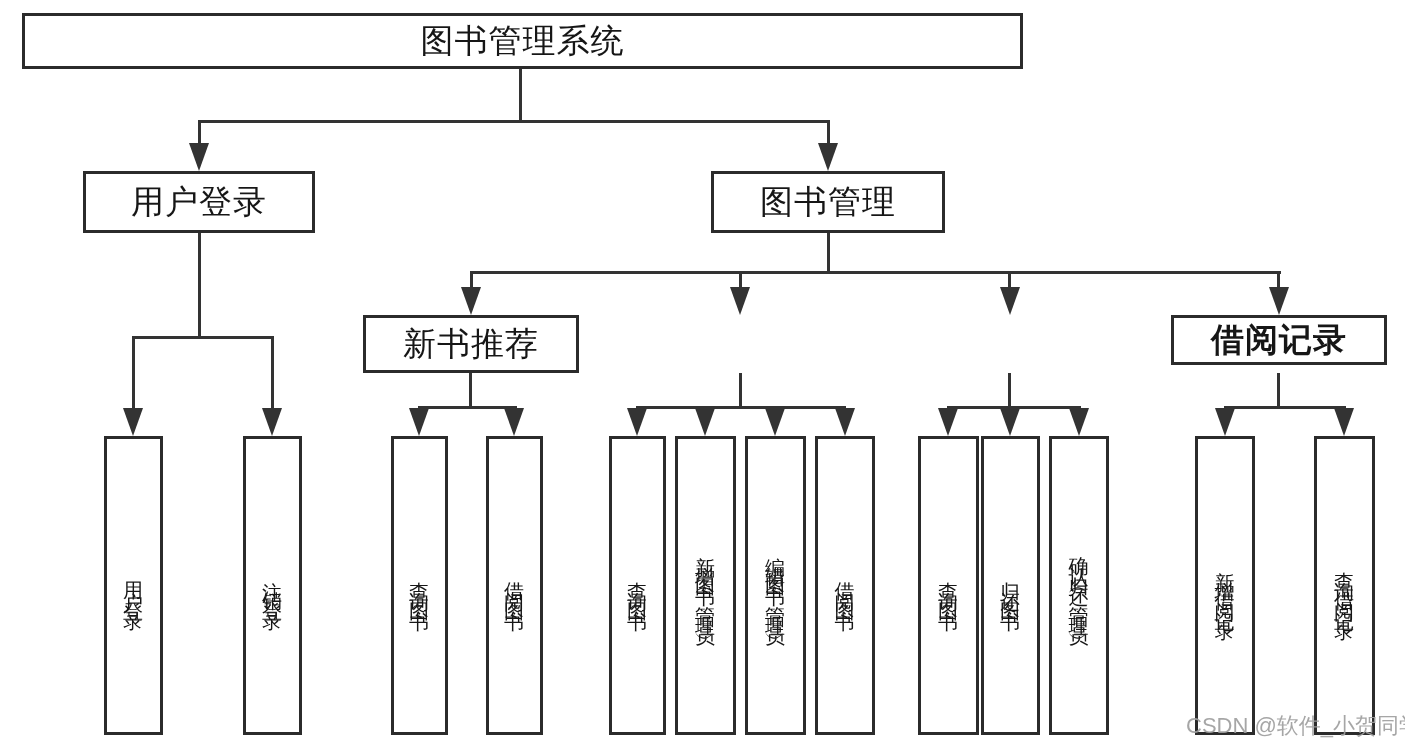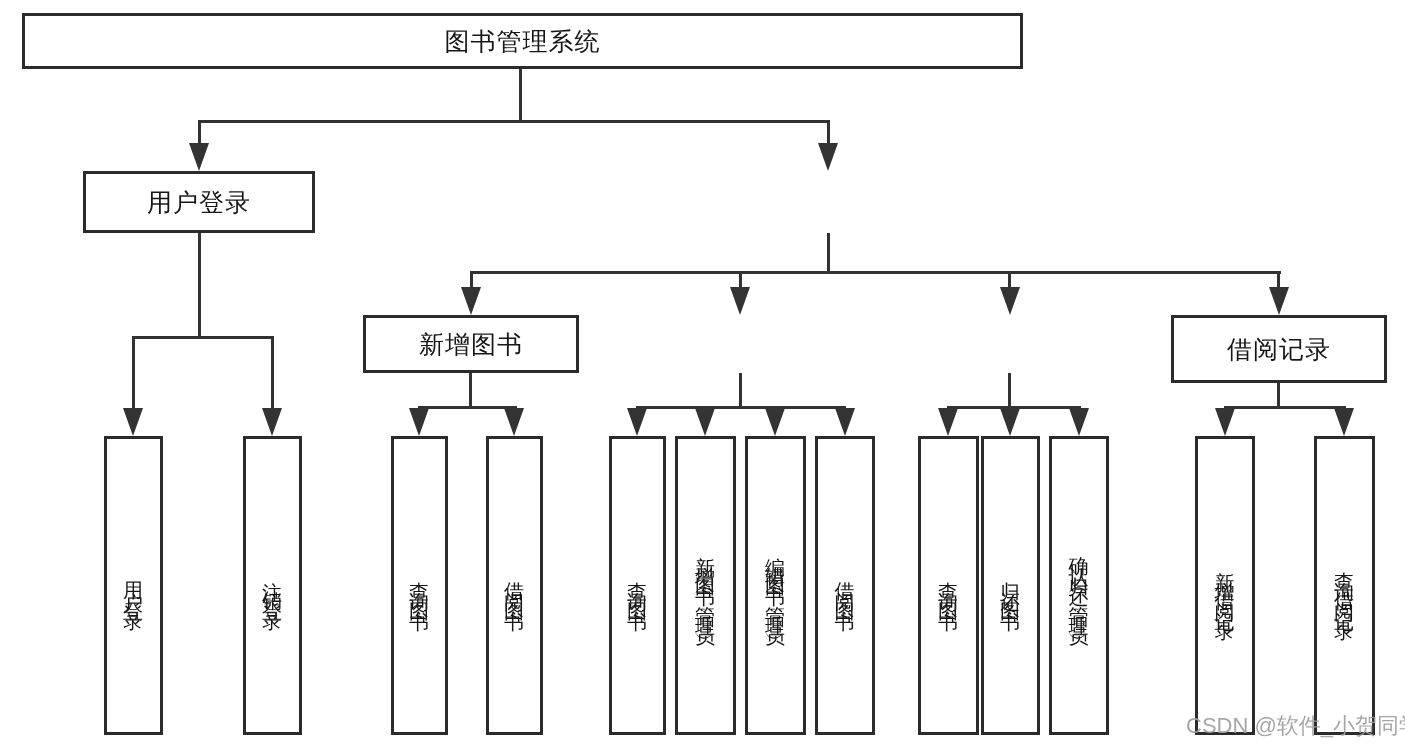--- a/index.html
+++ b/index.html
@@ -14,21 +14,21 @@
   }
   
   .node {
     position: absolute;
     box-sizing: border-box;
     border: 3px solid #2b2b2b;
     background: #ffffff;
     display: flex;
     align-items: center;
     justify-content: center;
-    font-size: 25px;
+    font-size: 33px;
     letter-spacing: 1px;
     color: #161616;
     z-index: 2;
   }
   
   .vnode {
     position: absolute;
     box-sizing: border-box;
     border: 3px solid #2b2b2b;
     background: #ffffff;
@@ -85,20 +85,23 @@
 
   <div class="v" style="left:519px; top:69px; height:51px;"></div>
   <div class="h" style="left:198px; top:120px; width:632px;"></div>
   <div class="v" style="left:198px; top:120px; height:26px;"></div>
   <div class="arrow" style="left:189px; top:143px;"></div>
   <div class="v" style="left:827px; top:120px; height:26px;"></div>
   <div class="arrow" style="left:818px; top:143px;"></div>
 
   <div class="node" style="left:83px; top:171px; width:232px; height:62px;">
     <span>用户登录</span>
+  </div>
+  <div class="node" style="left:711px; top:171px; width:234px; height:62px;">
+    <span>图书管理</span>
   </div>
 
   <div class="v" style="left:198px; top:233px; height:103px;"></div>
   <div class="h" style="left:132px; top:336px; width:142px;"></div>
   <div class="v" style="left:132px; top:336px; height:76px;"></div>
   <div class="arrow" style="left:123px; top:408px;"></div>
   <div class="v" style="left:271px; top:336px; height:76px;"></div>
   <div class="arrow" style="left:262px; top:408px;"></div>
 
   <div class="v" style="left:827px; top:233px; height:38px;"></div>
@@ -106,23 +109,23 @@
   <div class="v" style="left:470px; top:271px; height:20px;"></div>
   <div class="arrow" style="left:461px; top:287px;"></div>
   <div class="v" style="left:739px; top:271px; height:20px;"></div>
   <div class="arrow" style="left:730px; top:287px;"></div>
   <div class="v" style="left:1008px; top:271px; height:20px;"></div>
   <div class="arrow" style="left:1000px; top:287px;"></div>
   <div class="v" style="left:1277px; top:271px; height:20px;"></div>
   <div class="arrow" style="left:1269px; top:287px;"></div>
 
   <div class="node" style="left:363px; top:315px; width:216px; height:58px;">
-    <span>新增图书</span>
-  </div>
-  <div class="node" style="left:1171px; top:315px; width:216px; height:68px;">
+    <span>新书推荐</span>
+  </div>
+  <div class="node" style="left:1171px; top:315px; width:216px; height:50px;font-weight:bold;">
     <span>借阅记录</span>
   </div>
 
   <div class="v" style="left:469px; top:373px; height:33px;"></div>
   <div class="h" style="left:418px; top:406px; width:99px;"></div>
   <div class="v" style="left:418px; top:406px; height:10px;"></div>
   <div class="arrow" style="left:409px; top:408px;"></div>
   <div class="v" style="left:513px; top:406px; height:10px;"></div>
   <div class="arrow" style="left:504px; top:408px;"></div>
 

